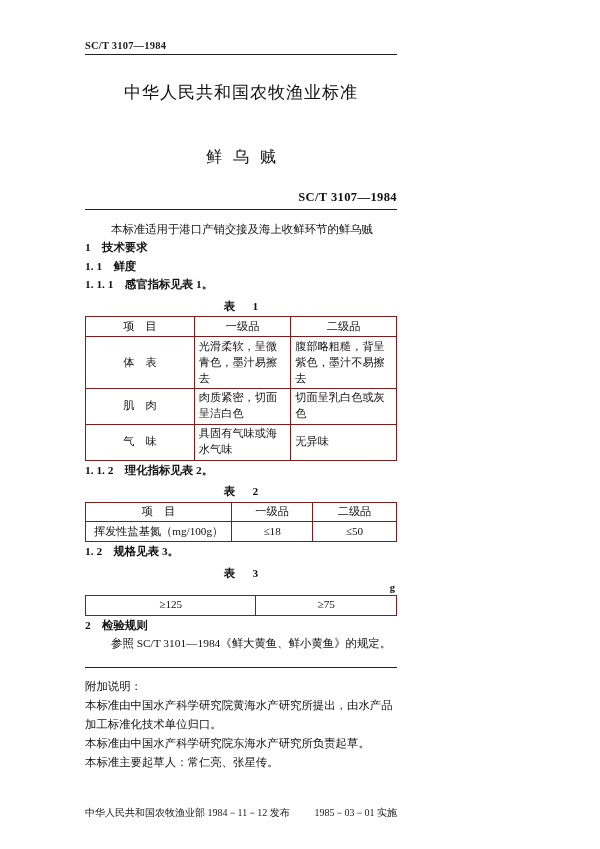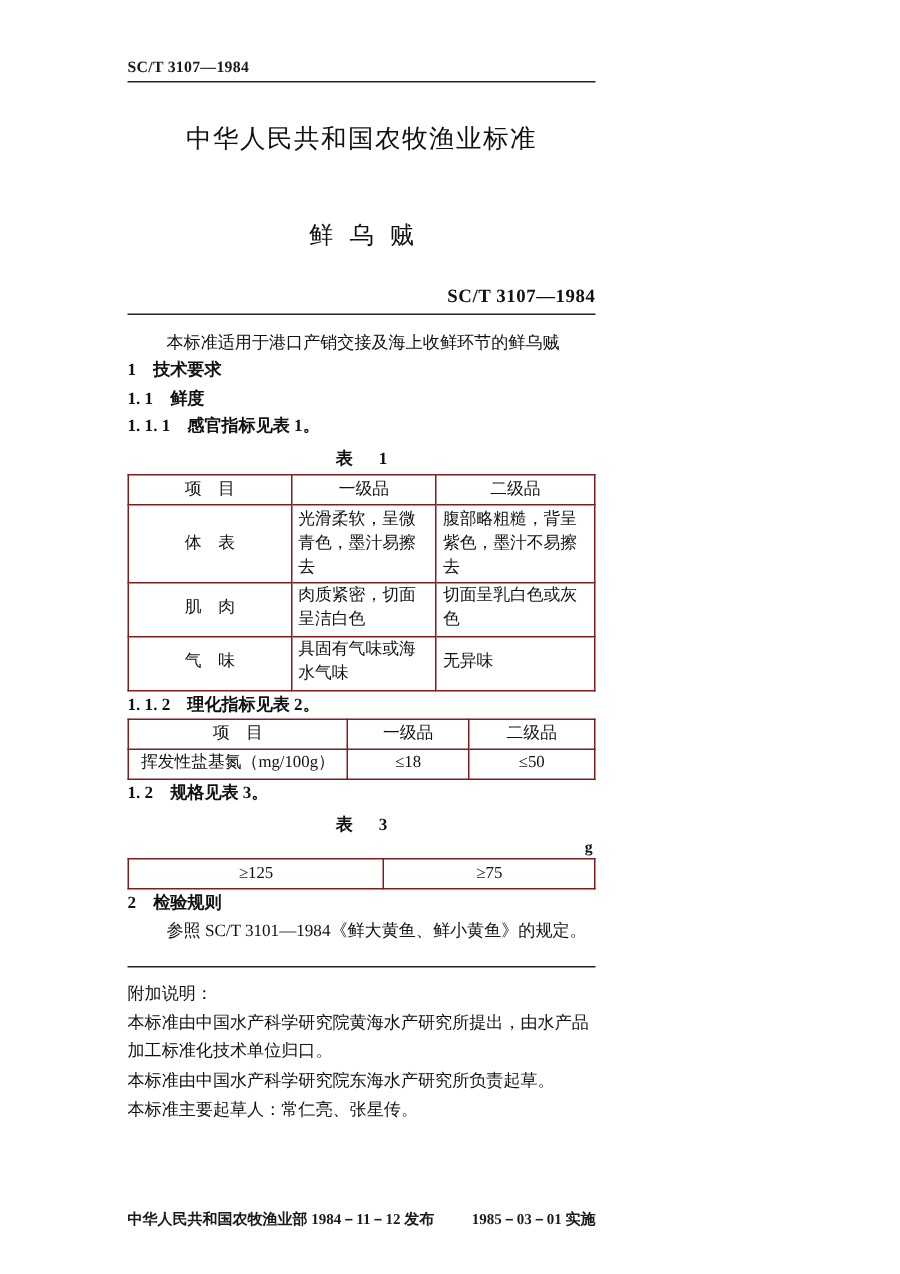--- a/index.html
+++ b/index.html
@@ -139,21 +139,20 @@
   .footer {
     position: absolute;
     left: 85px;
     right: 85px;
     bottom: 29px;
     font-size: 10px;
     color: #1a1a1a;
     display: flex;
     justify-content: space-between;
     align-items: flex-end;
-    font-weight: bold;
   }
   .footer .f-left { text-align: left; }
   .footer .f-right { text-align: right; }
 </style>
 </head>
 <body>
 
 <div class="page">
 
   <div class="doc-header">
@@ -194,20 +193,21 @@
       <tr>
         <td class="center">气　味</td>
         <td class="left">具固有气味或海水气味</td>
         <td class="left">无异味</td>
       </tr>
     </tbody>
       </table>
 
     <div class="clause bold">1. 1. 2　理化指标见表 2。</div>
 
+    <div class="table-caption">表　2</div>
     <table class="std">
       <tbody>
           <tr>
         <td class="center" style="width:47%">项　目</td>
         <td class="center" style="width:26%">一级品</td>
         <td class="center" style="width:27%">二级品</td>
       </tr>
       <tr>
         <td class="center bold-cell">挥发性盐基氮（mg/100g）</td>
         <td class="center bold-cell">≤18</td>

